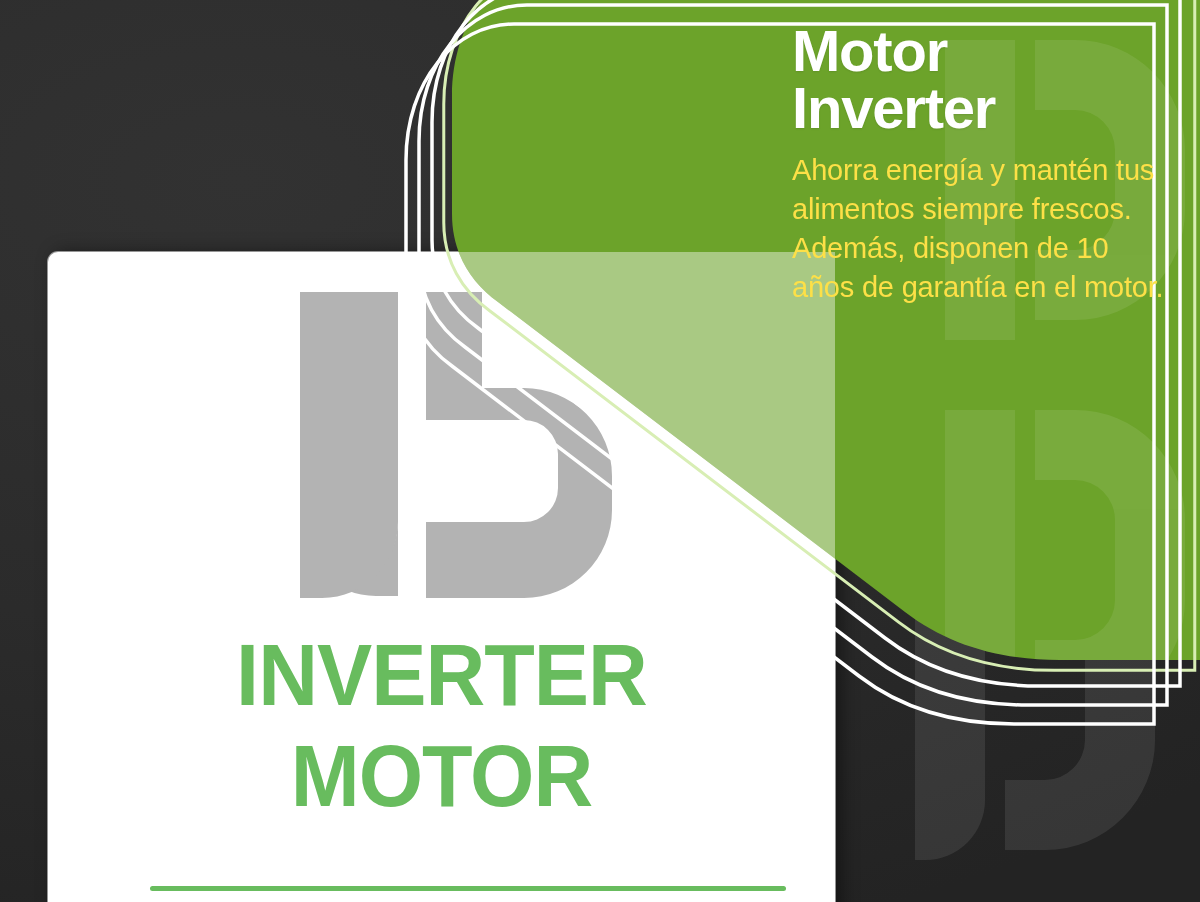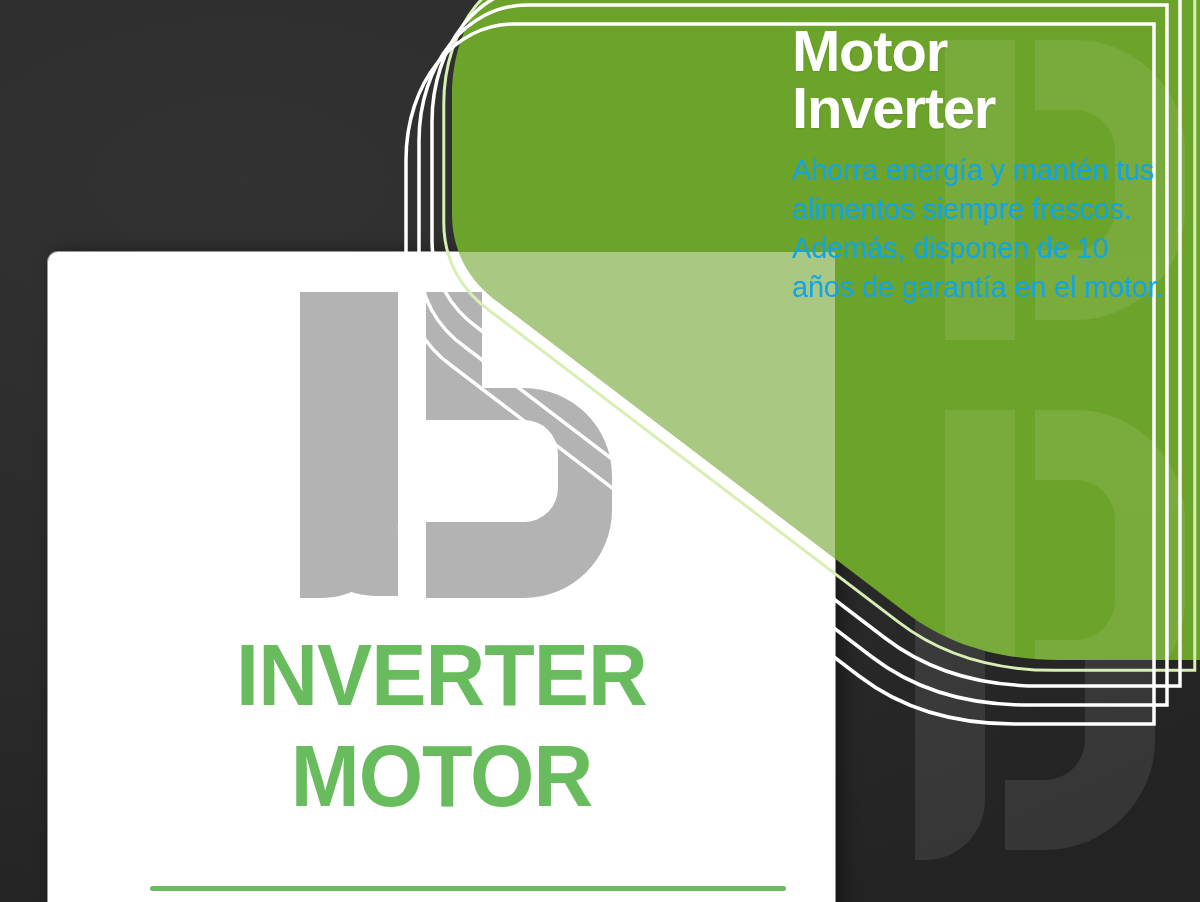--- a/index.html
+++ b/index.html
@@ -116,21 +116,21 @@
     color: #ffffff;
     font-weight: 700;
     font-size: 58px;
     line-height: 0.99;
     letter-spacing: -1.2px;
     margin: 0 0 14px 0;
     text-shadow: 0 1px 2px rgba(0,0,0,0.10);
   }
   .panel-title .t2 { display: block; }
   .panel-body {
-    color: #0ea5e9;
+    color: #fde047;
     font-size: 29px;
     line-height: 1.35;
     letter-spacing: -0.2px;
     margin: 0;
   }
 </style>
 </head>
 <body>
 
 <div class="stage">

